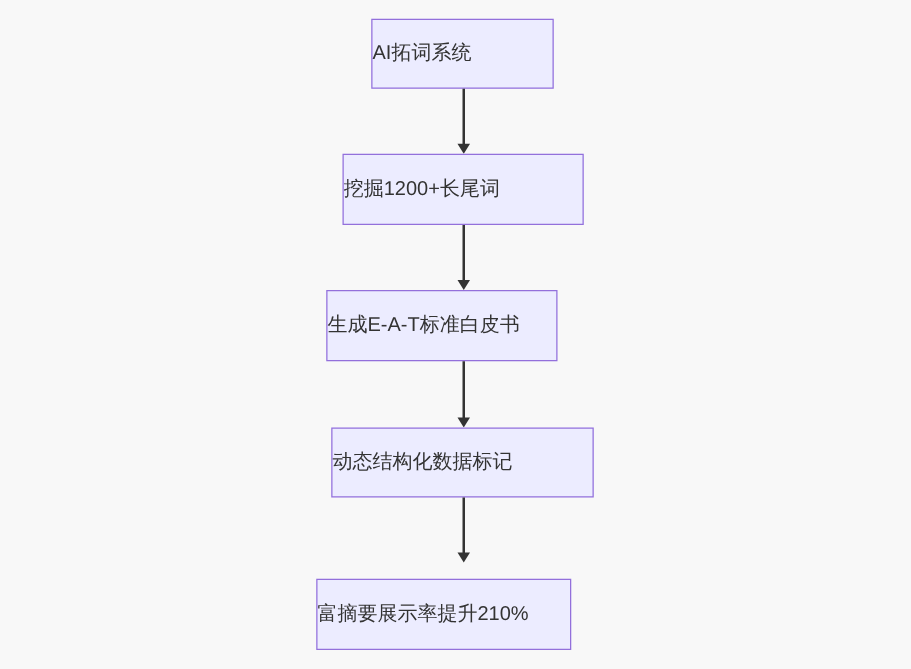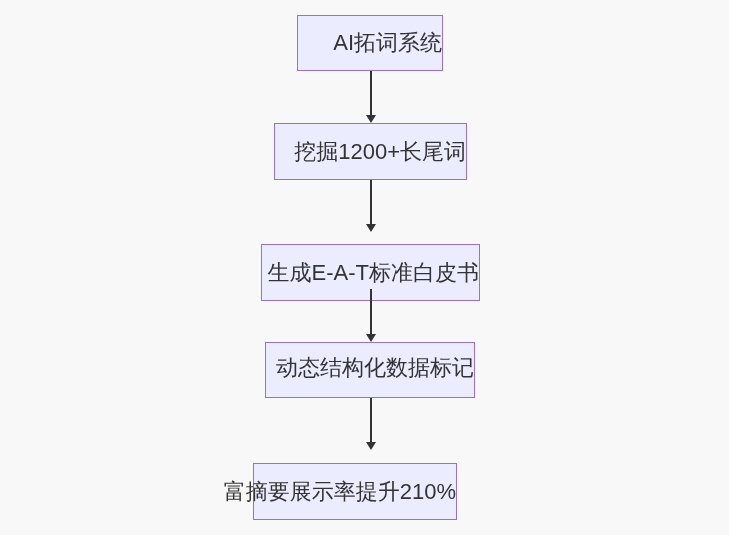--- a/index.html
+++ b/index.html
@@ -21,22 +21,22 @@
     width:729px;height:535px;
   }
   .node{
     position:absolute;
     box-sizing:border-box;
     background:var(--node-fill);
     border:1px solid var(--node-border);
     color:var(--text);
     display:flex;
     align-items:center;
-    justify-content:flex-end;
-    font-size:22px;
+    justify-content:flex-start;
+    font-size:16px;
     line-height:1;
     white-space:nowrap;
   }
   .edge{
     position:absolute;
     left:364px;
     width:13px;
   }
   .edge-line{
     position:absolute;
@@ -51,21 +51,21 @@
     bottom:0;
     left:1.5px;
     width:0;height:0;
     border-left:5px solid transparent;
     border-right:5px solid transparent;
     border-top:8px solid var(--edge);
   }
   
   .n1{left:297px;top:15px;width:146px;height:56px;}
   .n2{left:274px;top:123px;width:193px;height:57px;}
-  .n3{left:261px;top:244px;width:219px;height:57px;}
+  .n3{left:261px;top:232px;width:185px;height:57px;}
   .n4{left:265px;top:342px;width:210px;height:56px;font-family:Liberation Mono, monospace;}
   .n5{left:253px;top:463px;width:204px;height:57px;}
   .e1{top:71px;height:52px;}
   .e2{top:180px;height:52px;}
   .e3{top:289px;height:53px;}
   .e4{top:398px;height:52px;}
 </style>
 </head>
 <body>
 

